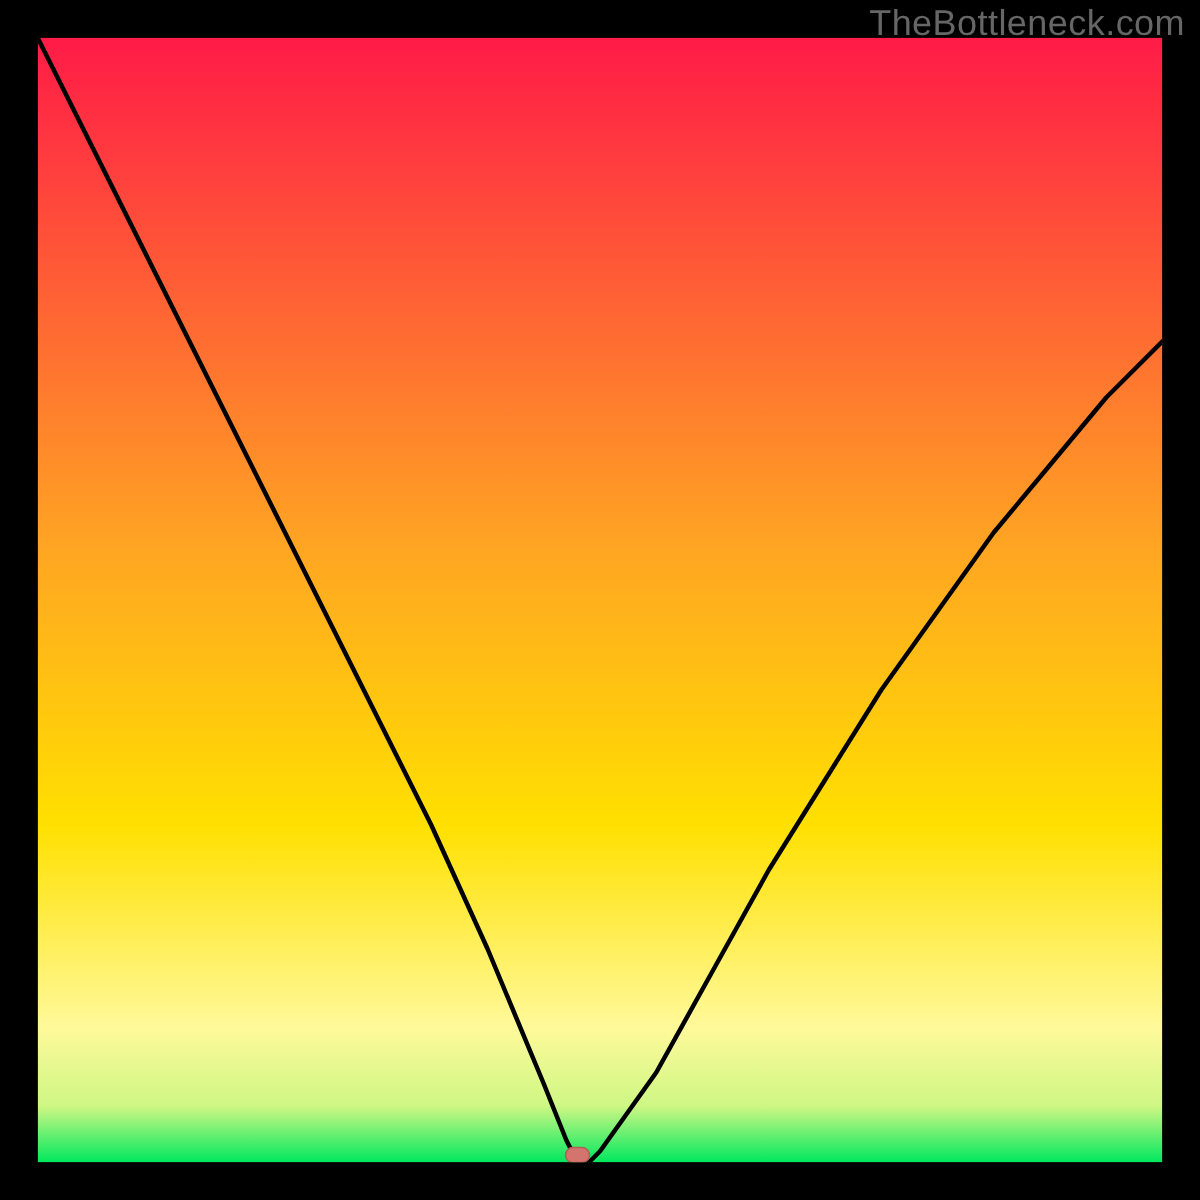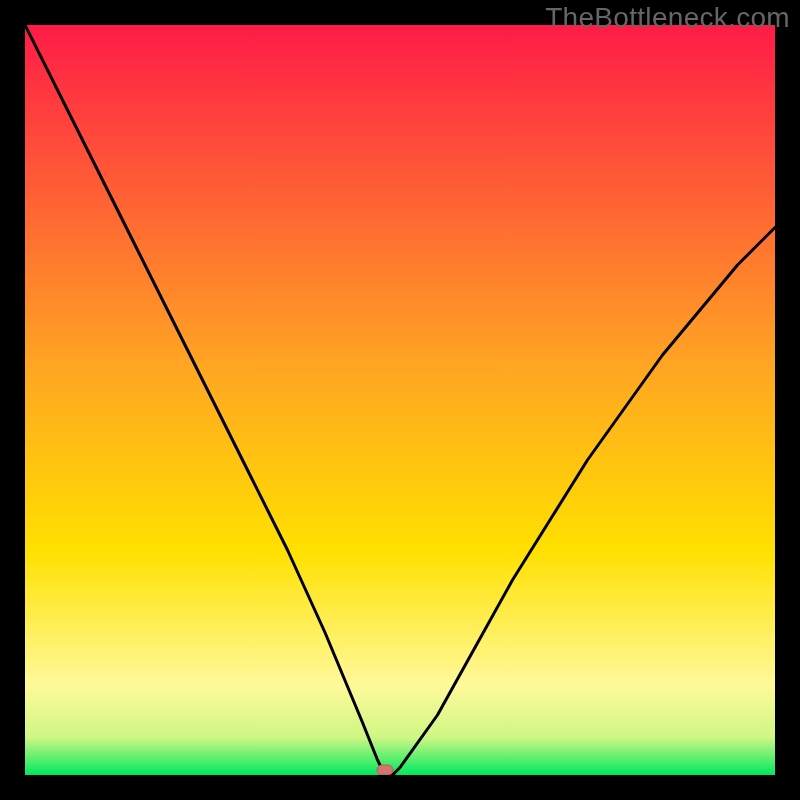--- a/index.html
+++ b/index.html
@@ -15,21 +15,21 @@
     position: relative;
     width: 800px;
     height: 800px;
     background: #000;
   }
   .watermark {
     position: absolute;
     top: 2px;
     right: 10px;
     color: #666;
-    font-size: 28px;
+    font-size: 24px;
     font-weight: 500;
     letter-spacing: 0.3px;
     z-index: 5;
   }
   .plot-area {
     position: absolute;
     left: 25px;
     top: 25px;
     width: 750px;
     height: 750px;

